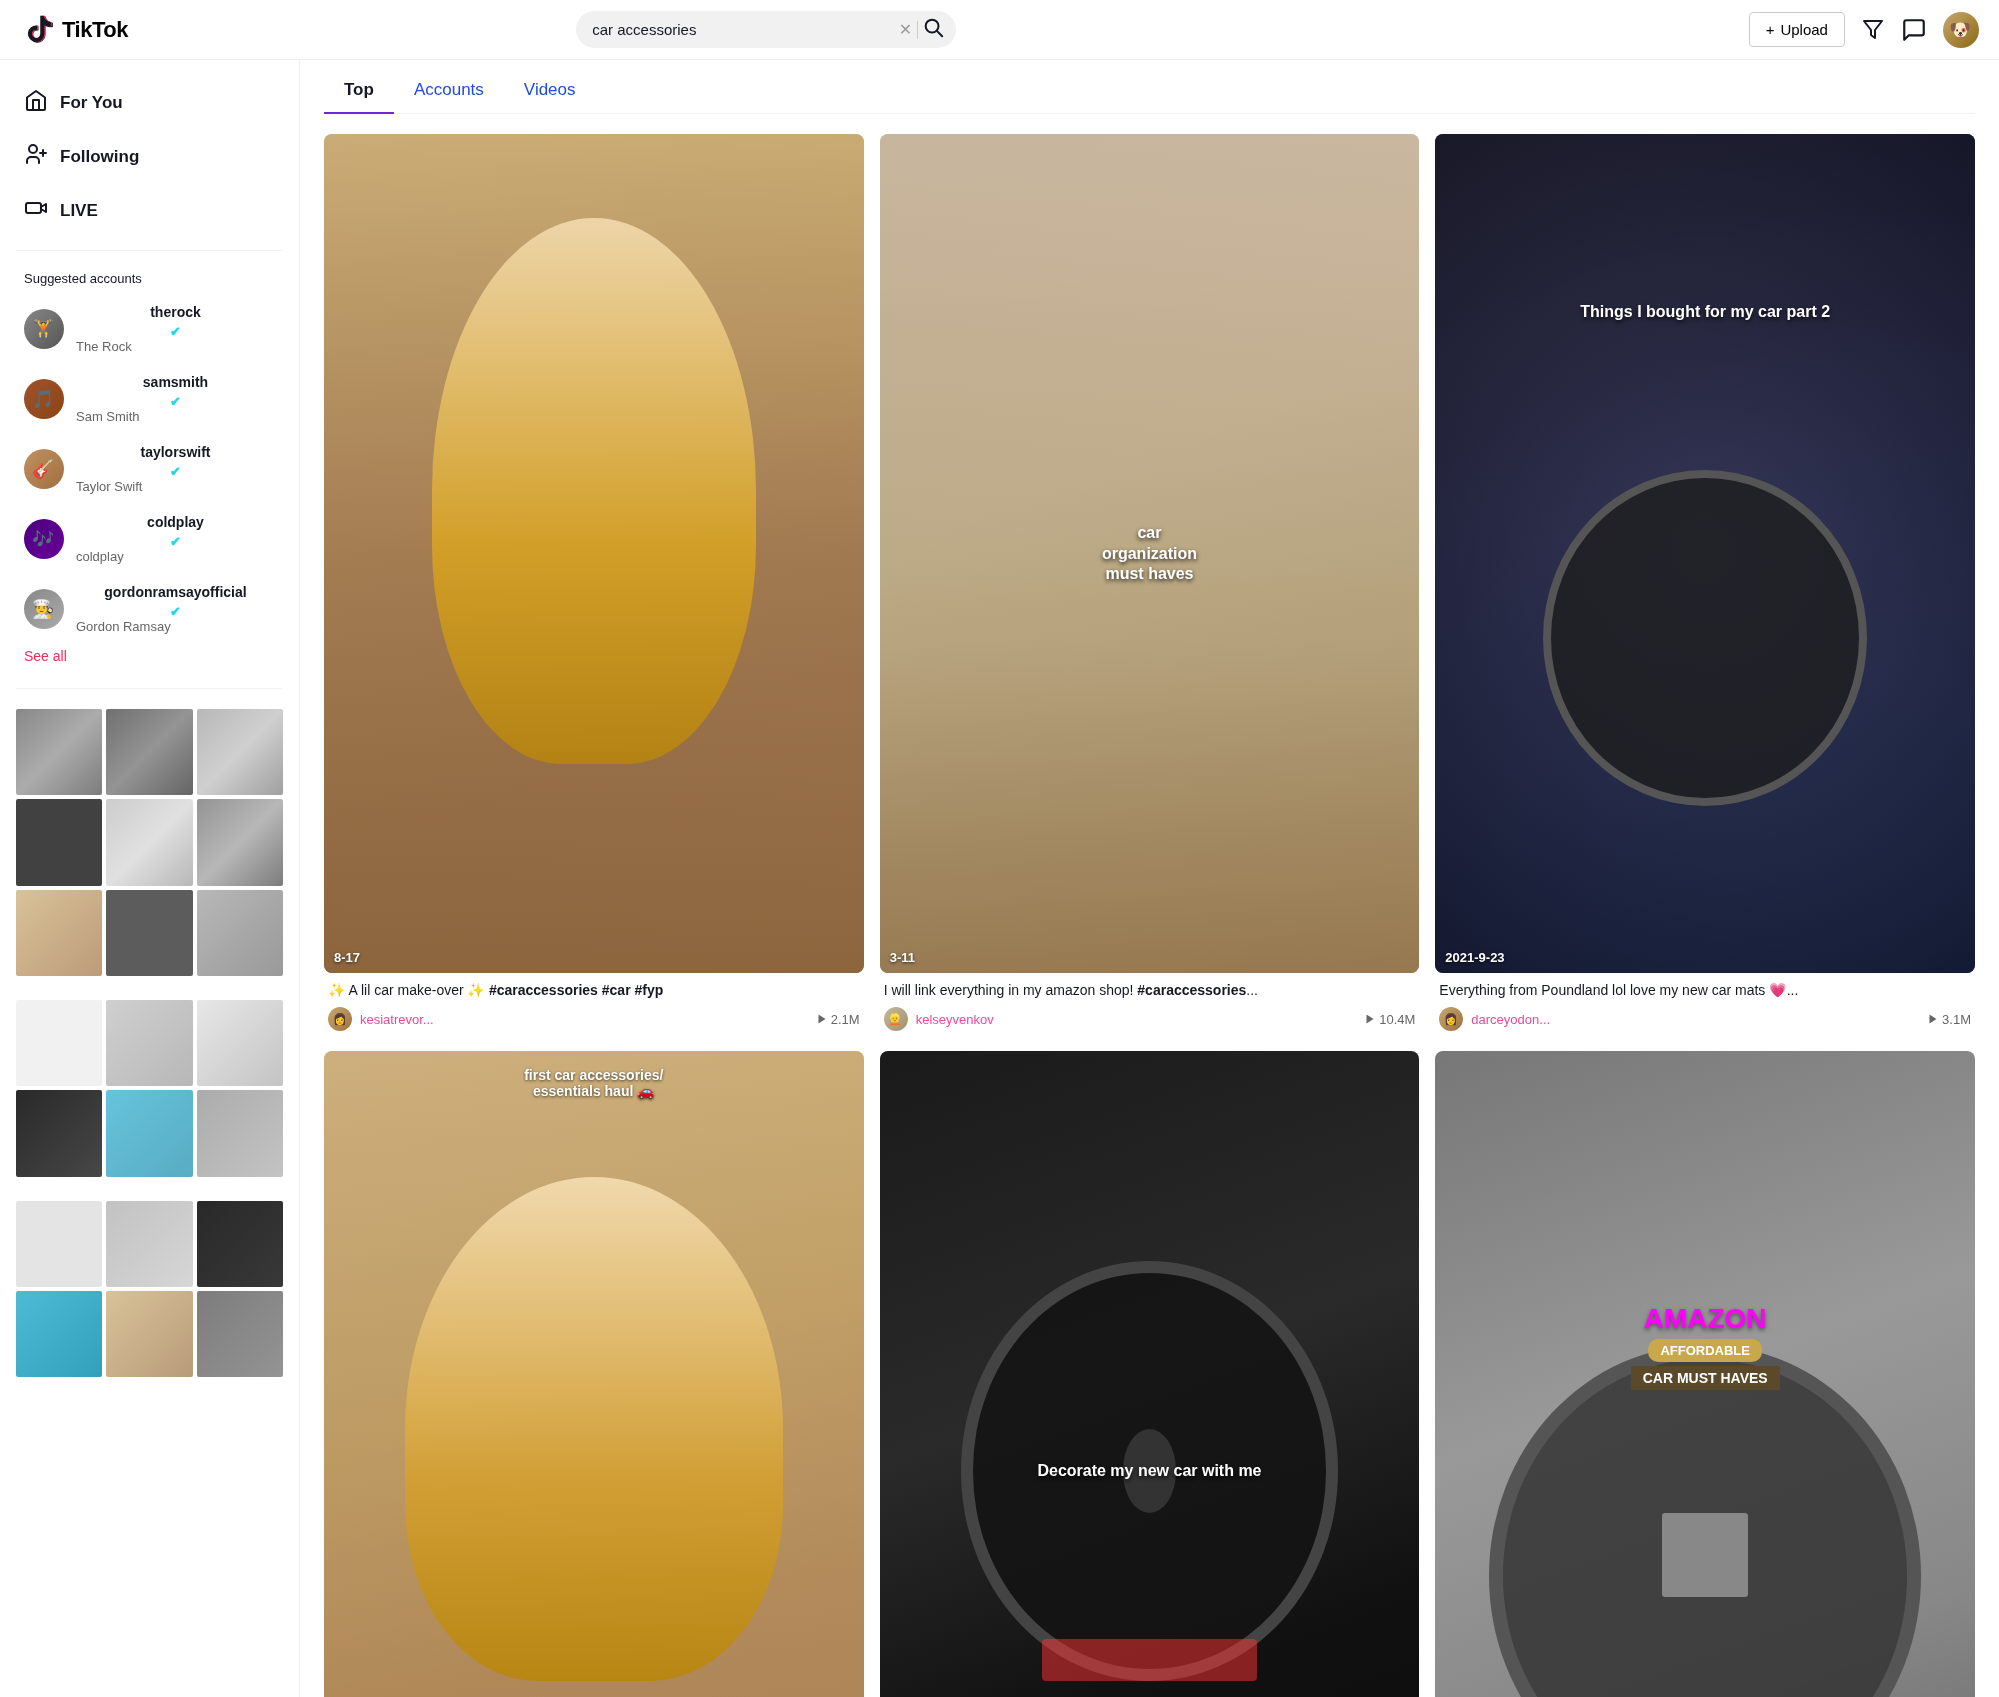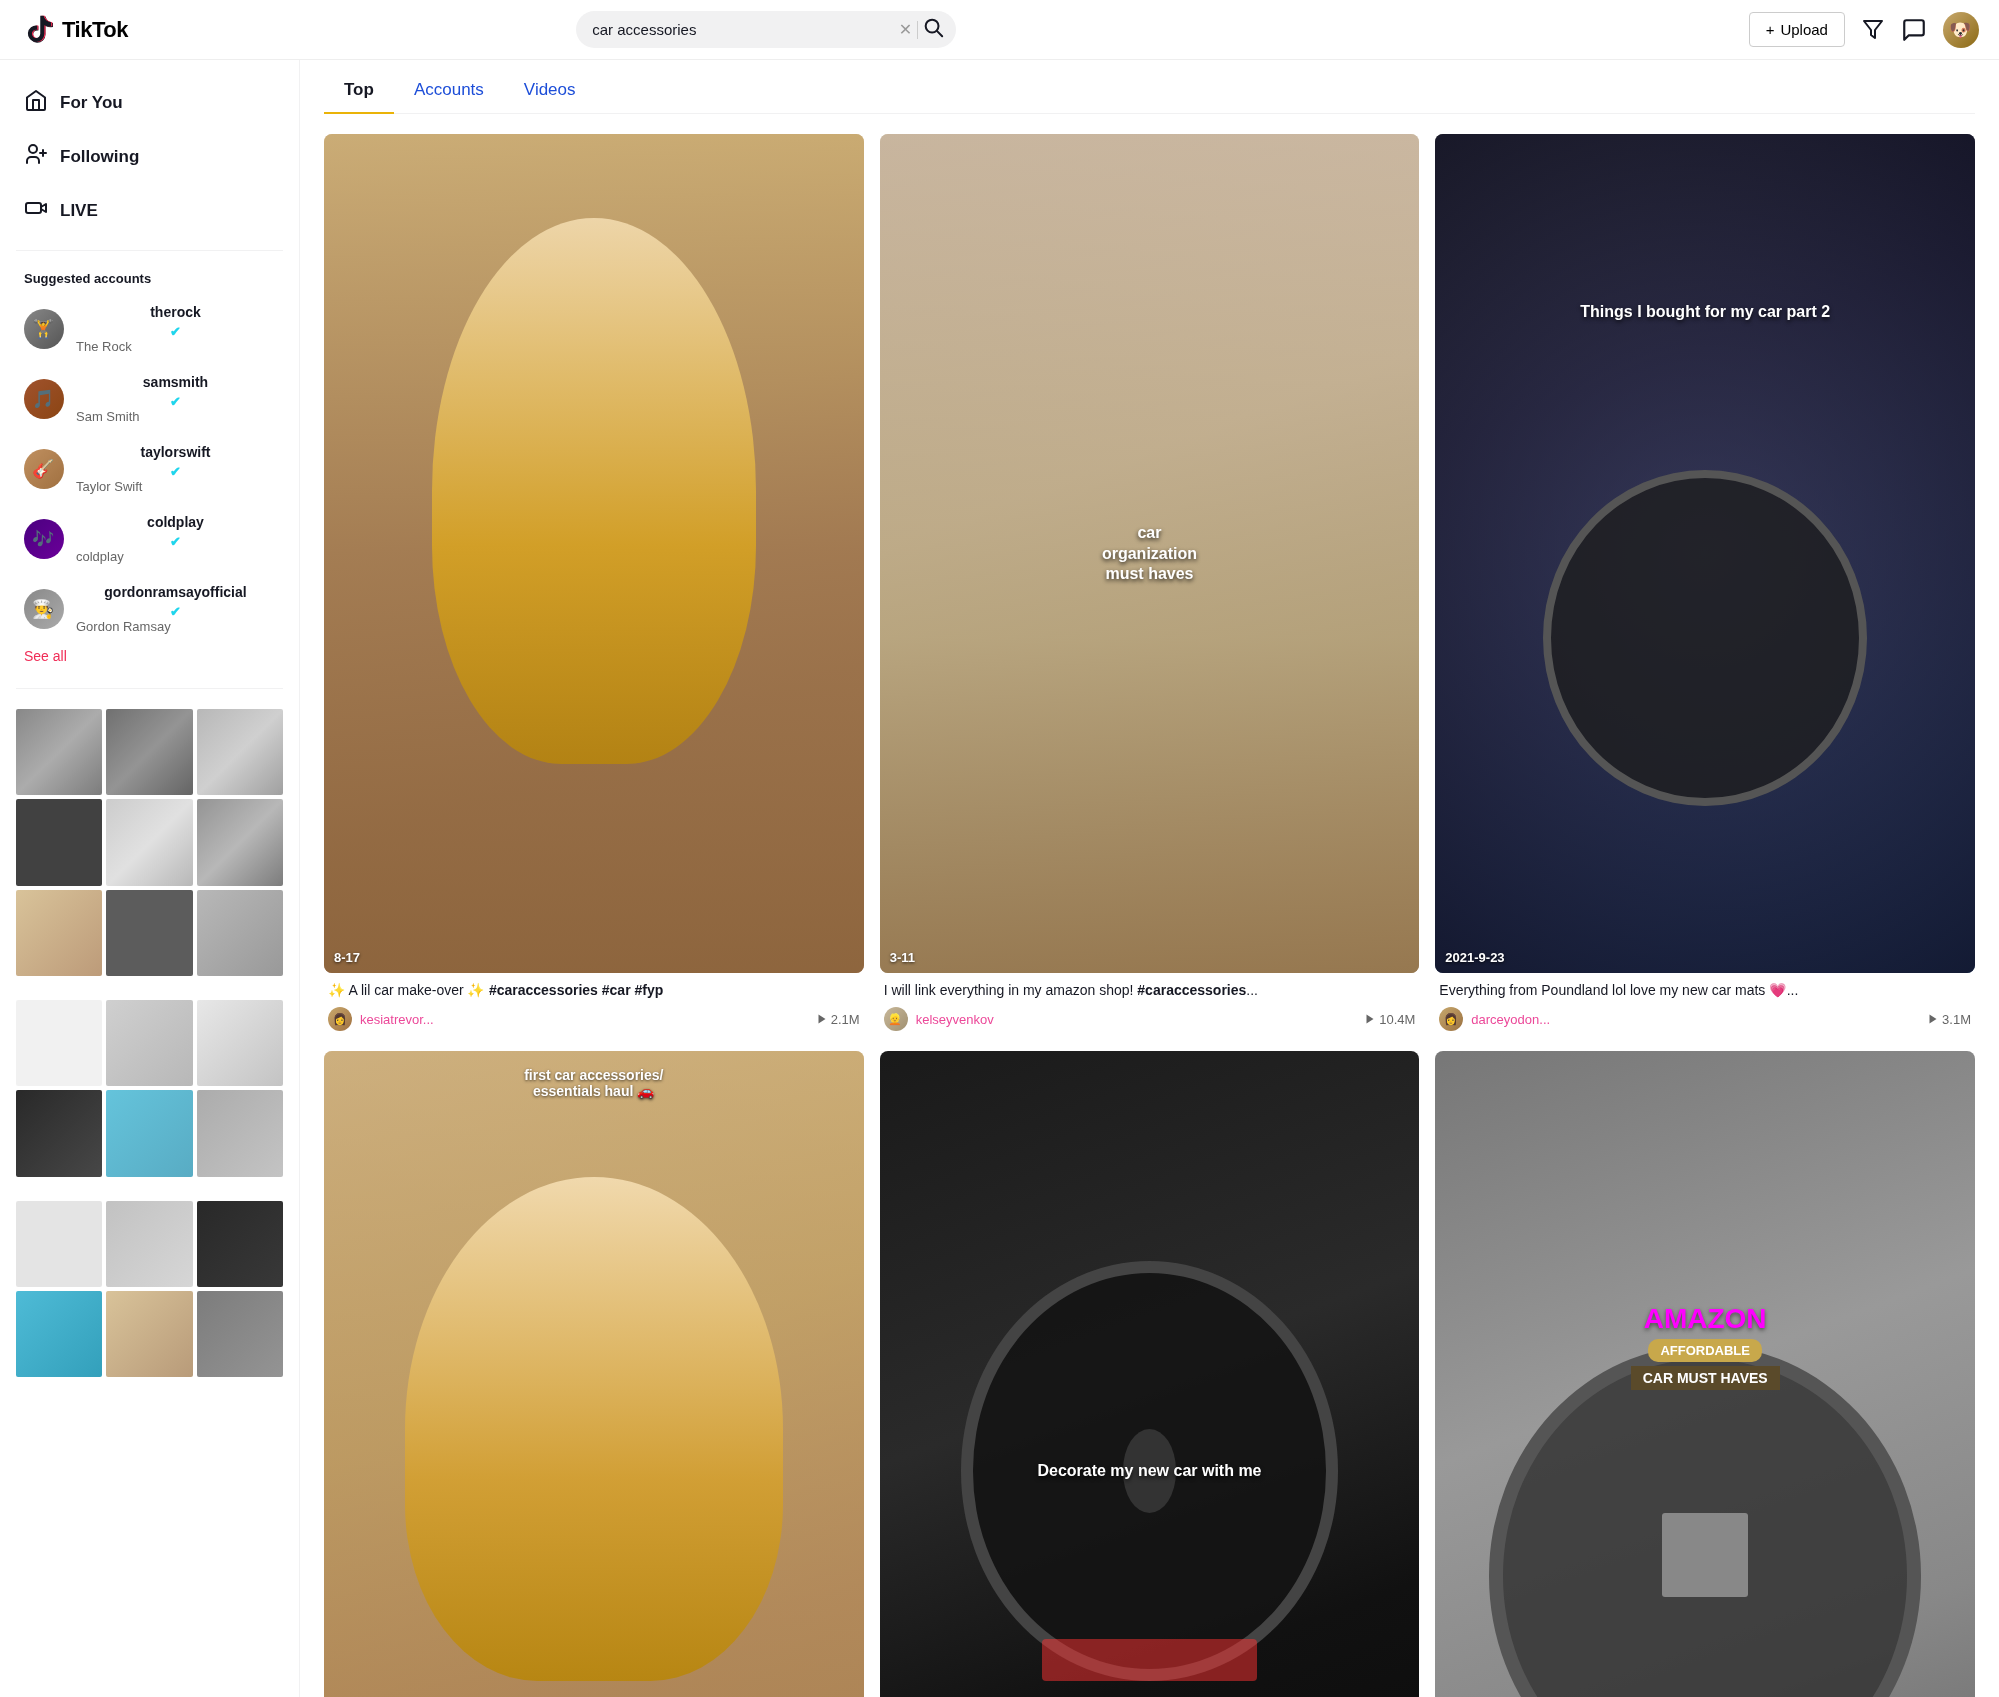--- a/index.html
+++ b/index.html
@@ -144,21 +144,21 @@
     }
     .nav-icon { font-size: 22px; }
     .sidebar-divider {
       border: none;
       border-top: 1px solid #f1f1f2;
       margin: 12px 16px;
     }
     .suggested-title {
       padding: 8px 24px;
       font-size: 13px;
-      font-weight: 700;
+      font-weight: 400;
       color: #161823;
     }
     .account-item {
       display: flex;
       align-items: center;
       gap: 12px;
       padding: 10px 24px;
       cursor: pointer;
     }
     .account-avatar {
@@ -229,21 +229,21 @@
       padding: 12px 20px;
       font-size: 17px;
       cursor: pointer;
       color: #1d4ed8;
       border-bottom: 2px solid transparent;
       font-weight: 500;
       margin-bottom: -1px;
     }
     .tab-item.active {
       color: #161823;
-      border-bottom: 2px solid #eab308;
+      border-bottom: 2px solid #6d28d9;
       font-weight: 700;
     }
 
     
     .video-grid {
       display: grid;
       grid-template-columns: repeat(3, 1fr);
       gap: 16px;
     }
     .video-card {

